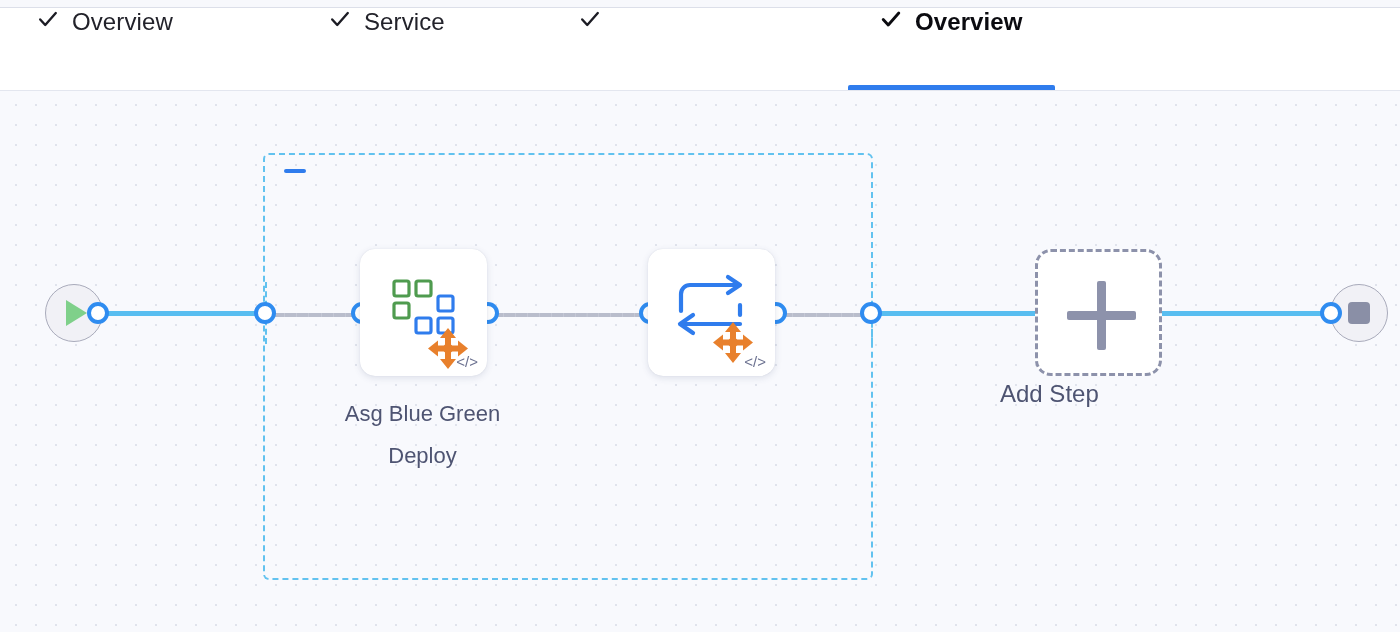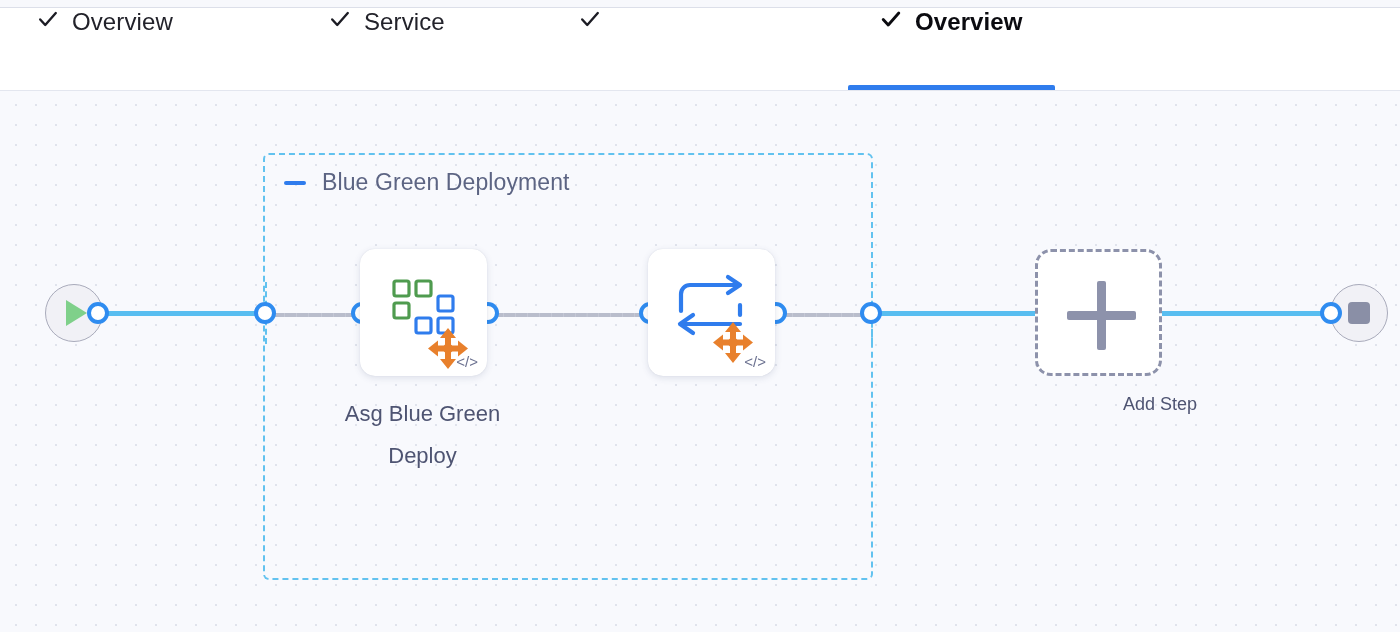--- a/index.html
+++ b/index.html
@@ -139,22 +139,22 @@
   }
   .plus-h {
     position: absolute; left: 29px; top: 59px; width: 69px; height: 9px;
     background: #8d92ab; border-radius: 2px;
   }
   .plus-v {
     position: absolute; left: 59px; top: 29px; width: 9px; height: 69px;
     background: #8d92ab; border-radius: 2px;
   }
   .add-step-label {
-    position: absolute; left: 1000px; top: 303px; width: 197px;
-    text-align: right; font-size: 18px; color: #4e5472;
+    position: absolute; left: 1000px; top: 289px; width: 197px;
+    text-align: left; font-size: 24px; color: #4e5472;
   }
 </style>
 </head>
 <body>
 
 <div id="app">
 
   <div class="top-strip"></div>
 
   <div class="tabbar">
@@ -191,21 +191,20 @@
     </div>
 
   </div>
 
   <div class="canvas">
     <div class="canvas-left-edge"></div>
 
     <div class="group-box"></div>
     <div class="group-head">
       <span class="group-minus"></span>
-      <span class="group-title">Blue Green Deployment</span>
     </div>
 
     <div class="edge solid" style="left:84px;  top:220px; width:185px;"></div>
 
     <div class="edge dashed" style="left:272px; top:222px; width:92px;"></div>
 
     <div class="edge dashed" style="left:492px; top:222px; width:160px;"></div>
 
     <div class="edge dashed" style="left:780px; top:222px; width:92px;"></div>
 

